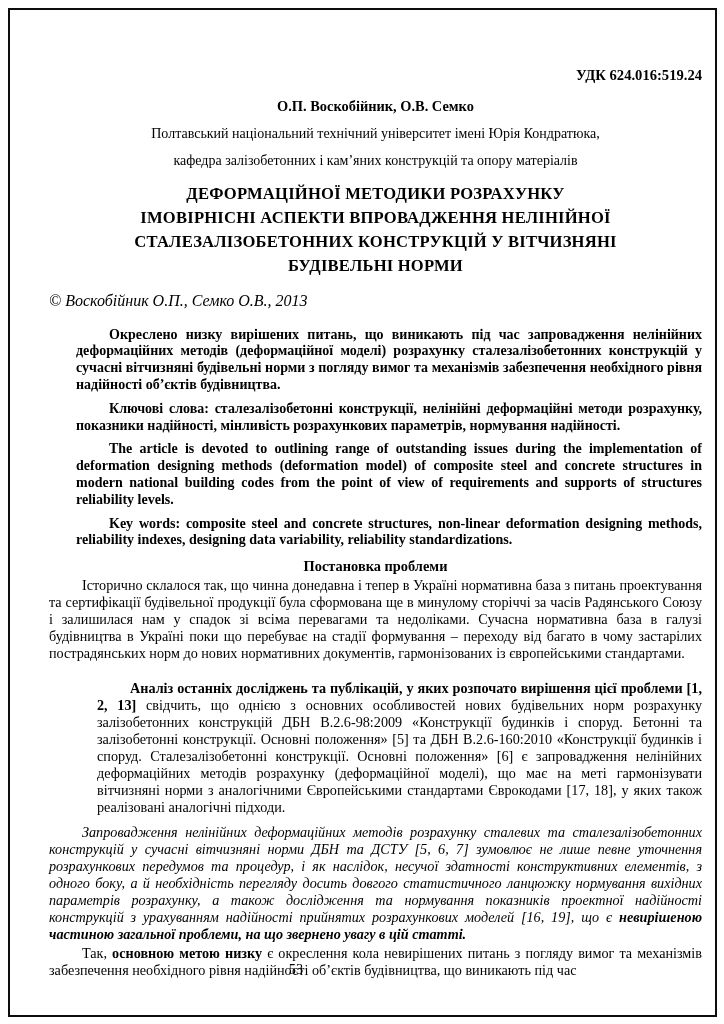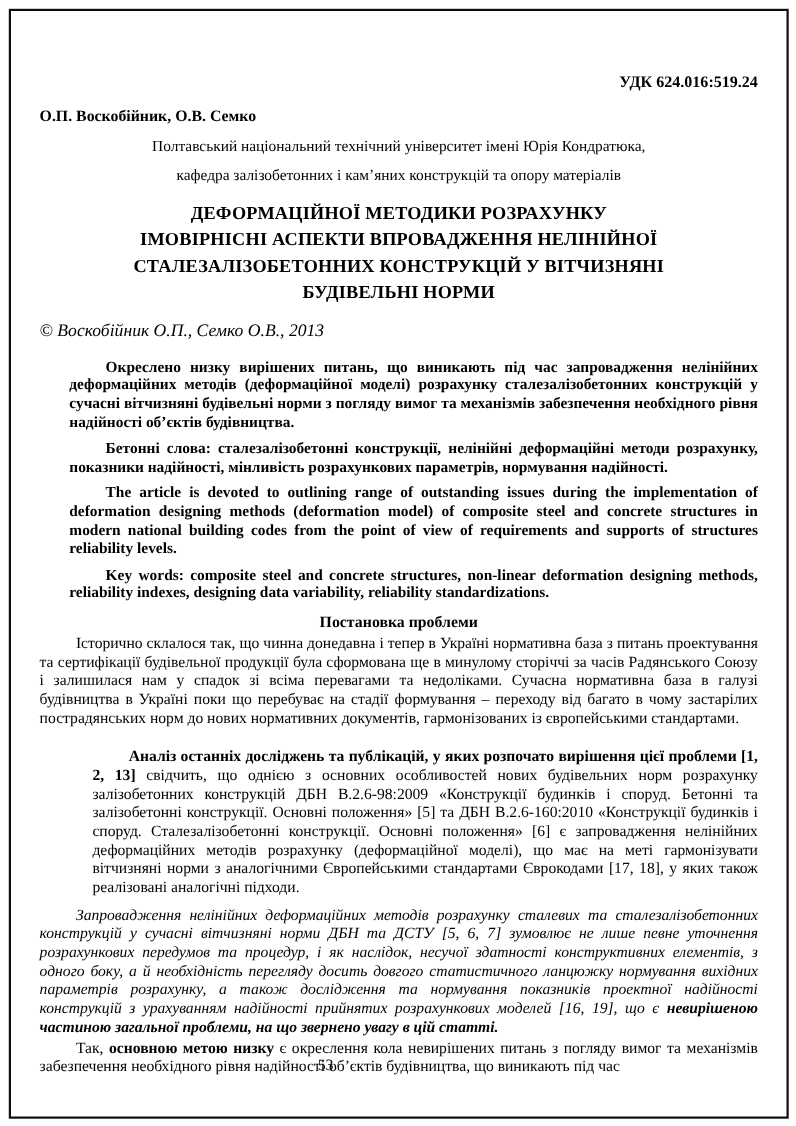--- a/index.html
+++ b/index.html
@@ -15,25 +15,25 @@
   }
   .frame {
     position: absolute;
     left: 8px; top: 8px;
     width: 705px; height: 1005px;
     border: 2px solid #0d0d0d;
     pointer-events: none;
   }
   .content {
     position: absolute;
-    left: 36px; top: 52px;
+    left: 49px; top: 52px;
     width: 653px;
   }
   .udc { text-align: right; font-weight: bold; font-size: 14.6px; }
-  .authors { text-align: left; font-weight: bold; font-size: 14.4px; margin: 8px 0 0 0; }
+  .authors { text-align: center; font-weight: bold; font-size: 14.4px; margin: 8px 0 0 0; }
   .affiliation { text-align: center; font-size: 14px; line-height: 1.22; margin: 10px; }
   .title { text-align: center; font-weight: bold; font-size: 16.6px; line-height: 1.45; margin-top: 13px; letter-spacing: 0.2px; }
   .copyright { font-style: italic; font-size: 16px; margin: 13px 0 0 0; }
   .abstract { margin-top: 17px; }
   .abstract p {
     font-weight: bold;
     font-size: 14px;
     line-height: 1.2;
     text-align: justify;
     margin: 7px 0 0 27px;
@@ -76,21 +76,21 @@
       <div>ДЕФОРМАЦІЙНОЇ МЕТОДИКИ РОЗРАХУНКУ</div>
       <div>ІМОВІРНІСНІ АСПЕКТИ ВПРОВАДЖЕННЯ НЕЛІНІЙНОЇ</div>
       <div>СТАЛЕЗАЛІЗОБЕТОННИХ КОНСТРУКЦІЙ У ВІТЧИЗНЯНІ</div>
       <div>БУДІВЕЛЬНІ НОРМИ</div>
     </div>
 
     <p class="copyright">© Воскобійник О.П., Семко О.В., 2013</p>
 
     <div class="abstract">
       <p>Окреслено низку вирішених питань, що виникають під час запровадження нелінійних деформаційних методів (деформаційної моделі) розрахунку сталезалізобетонних конструкцій у сучасні вітчизняні будівельні норми з погляду вимог та механізмів забезпечення необхідного рівня надійності об’єктів будівництва.</p>
-      <p>Бетонні слова: сталезалізобетонні конструкції, нелінійні деформаційні методи розрахунку, показники надійності, мінливість розрахункових параметрів, нормування надійності.</p>
+      <p>Ключові слова: сталезалізобетонні конструкції, нелінійні деформаційні методи розрахунку, показники надійності, мінливість розрахункових параметрів, нормування надійності.</p>
       <p>The article is devoted to outlining range of outstanding issues during the implementation of deformation designing methods (deformation model) of composite steel and concrete structures in modern national building codes from the point of view of requirements and supports of structures reliability levels.</p>
       <p>Key words: composite steel and concrete structures, non-linear deformation designing methods, reliability indexes, designing data variability, reliability standardizations.</p>
     </div>
 
     <p class="section-heading">Постановка проблеми</p>
 
     <p class="para"><span>Історично склалося так, що чинна донедавна і тепер в Україні нормативна база з питань проектування та сертифікації будівельної продукції була сформована ще в минулому сторіччі за часів Радянського Союзу і залишилася нам у спадок зі всіма перевагами та недоліками. Сучасна нормативна база в галузі будівництва в Україні поки що перебуває на стадії формування – переходу від багато в чому застарілих пострадянських норм до нових нормативних документів, гармонізованих із європейськими стандартами.</span></p>
     <p class="para gap-lg"><span class="seg-bold">Аналіз останніх досліджень та публікацій, у яких розпочато вирішення цієї проблеми [1, 2, 13]</span><span> свідчить, що однією з основних особливостей нових будівельних норм розрахунку залізобетонних конструкцій ДБН В.2.6-98:2009 «Конструкції будинків і споруд. Бетонні та залізобетонні конструкції. Основні положення» [5] та ДБН В.2.6-160:2010 «Конструкції будинків і споруд. Сталезалізобетонні конструкції. Основні положення» [6] є запровадження нелінійних деформаційних методів розрахунку (деформаційної моделі), що має на меті гармонізувати вітчизняні норми з аналогічними Європейськими стандартами Єврокодами [17, 18], у яких також реалізовані аналогічні підходи.</span></p>
     <p class="para gap-md"><span>Запровадження нелінійних деформаційних методів розрахунку сталевих та сталезалізобетонних конструкцій у сучасні вітчизняні норми ДБН та ДСТУ [5, 6, 7] зумовлює не лише певне уточнення розрахункових передумов та процедур, і як наслідок, несучої здатності конструктивних елементів, з одного боку, а й необхідність перегляду досить довгого статистичного ланцюжку нормування вихідних параметрів розрахунку, а також дослідження та нормування показників проектної надійності конструкцій з урахуванням надійності прийнятих розрахункових моделей [16, 19], що є </span><span class="seg-bold">невирішеною частиною загальної проблеми, на що звернено увагу в цій статті.</span></p>
     <p class="para"><span>Так, </span><span class="seg-bold">основною метою низку</span><span> є окреслення кола невирішених питань з погляду вимог та механізмів забезпечення необхідного рівня надійності об’єктів будівництва, що виникають під час</span></p>

